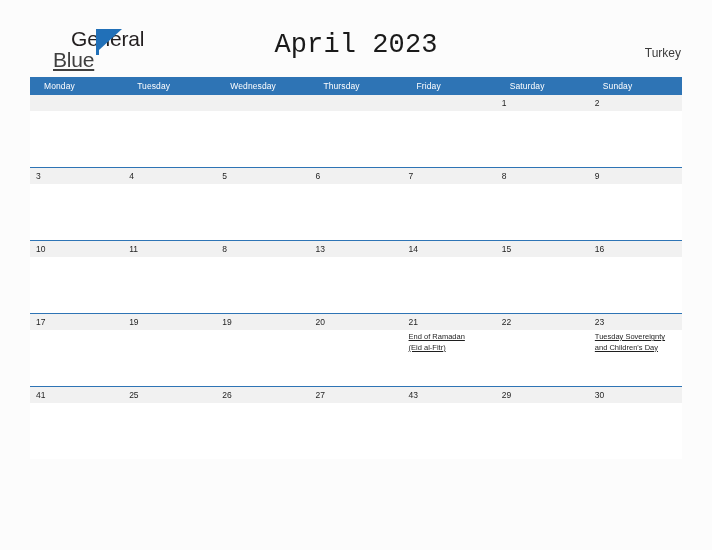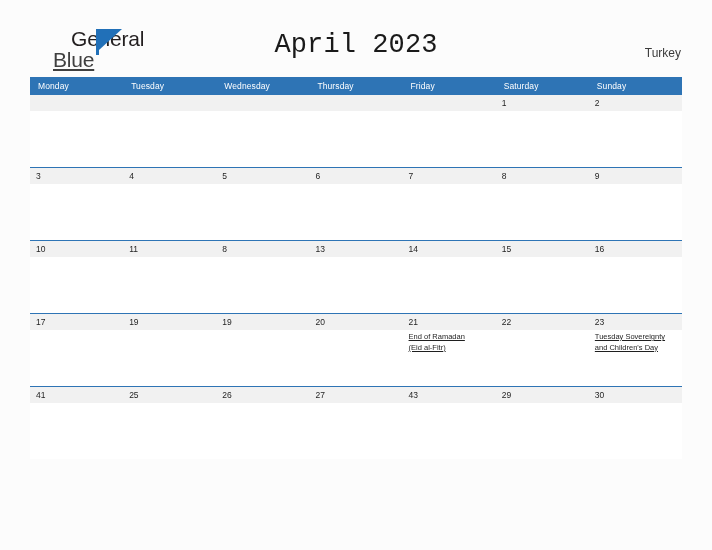--- a/index.html
+++ b/index.html
@@ -108,21 +108,21 @@
     width: 652px;
     border-collapse: collapse;
     table-layout: fixed;
   }
   .calendar th {
     background: #2e74b5;
     color: #ffffff;
     font-size: 8.5px;
     font-weight: normal;
     text-align: left;
-    padding: 4px 0 4px 8px;
+    padding: 4px 0 4px 14px;
     height: 9px;
     letter-spacing: 0.1px;
   }
   .calendar td {
     vertical-align: top;
     padding: 0;
     height: 72px;
     background: #ffffff;
     border-top: 1px solid #2e74b5;
   }

